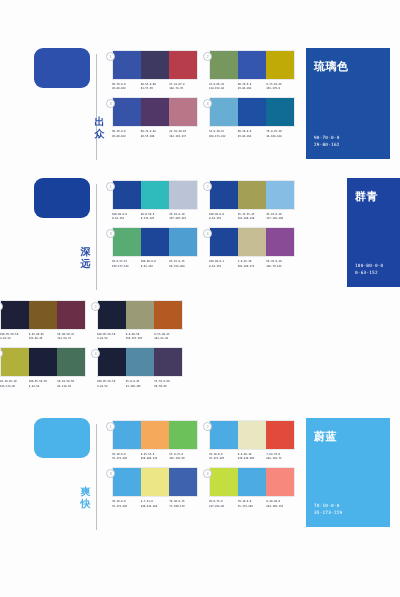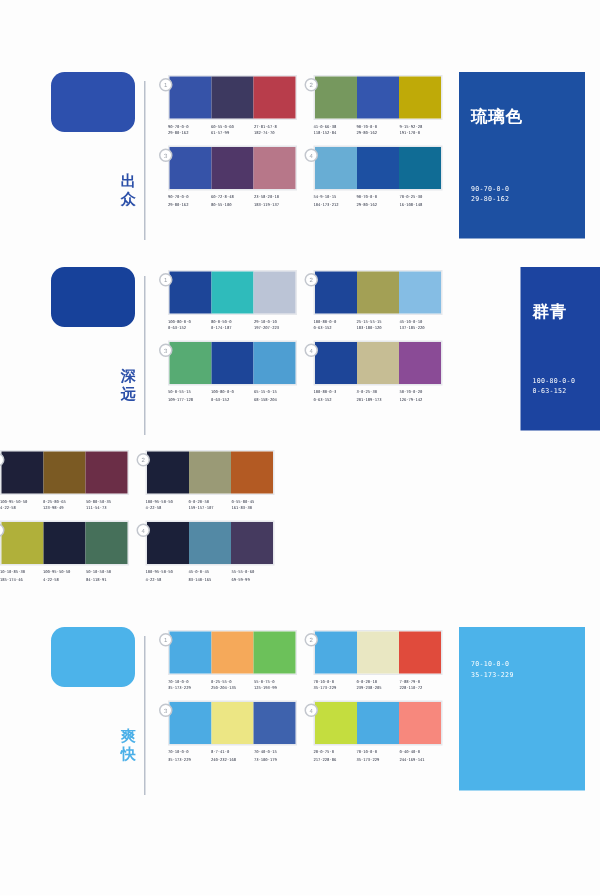--- a/index.html
+++ b/index.html
@@ -109,21 +109,21 @@
   }
   .codes .cmyk{display:block;}
   .codes .rgb{display:block;}
 
   
   .named-card{
     flex:0 0 84px;
     width:78px;
     position:relative;
     box-sizing:border-box;
-    padding:22px 8px;
+    padding:11px 8px;
     display:flex;
     flex-direction:column;
     justify-content:space-between;
   }
   .named-title{
     font-size:11px;
     font-weight:bold;
     color:#ffffff;
     letter-spacing:0.5px;
     font-family:"DejaVu Sans",sans-serif;
@@ -138,21 +138,21 @@
 </style>
 </head>
 <body>
 
 <div id="sheet">
 
 <div class="section" style="top: 48px; height: 120px;">
       <div class="left-col">
         <div class="chip" style="background: rgb(45, 80, 173);"></div>
         <div class="vrule"></div>
-        <div class="vlabel" style="color: rgb(43, 79, 168);">出众</div>
+        <div class="vlabel" style="color: rgb(43, 79, 168); margin-left: 14px;">出众</div>
       </div>
       <div class="palette-grid">
         <div class="palette">
           <div class="pal-num">1</div>
           <div class="swatches">
             <div style="background: rgb(54, 83, 168);"></div>
             <div style="background: rgb(61, 57, 96);"></div>
             <div style="background: rgb(184, 61, 75);"></div>
           </div>
           <div class="codes">
@@ -531,19 +531,20 @@
               <span class="rgb">35-173-229</span>
             </div>
             <div>
               <span class="cmyk">0-40-40-0</span>
               <span class="rgb">244-169-141</span>
             </div>
           </div>
         </div>
       </div>
       <div class="named-card" style="background: rgb(76, 179, 234); height: 109px;">
+        <div class="named-title">蔚蓝</div>
         <div class="named-codes">
           <div>70-10-0-0</div>
           <div>35-173-229</div>
         </div>
       </div>
     </div>
   </div>
 
 </body></html>

